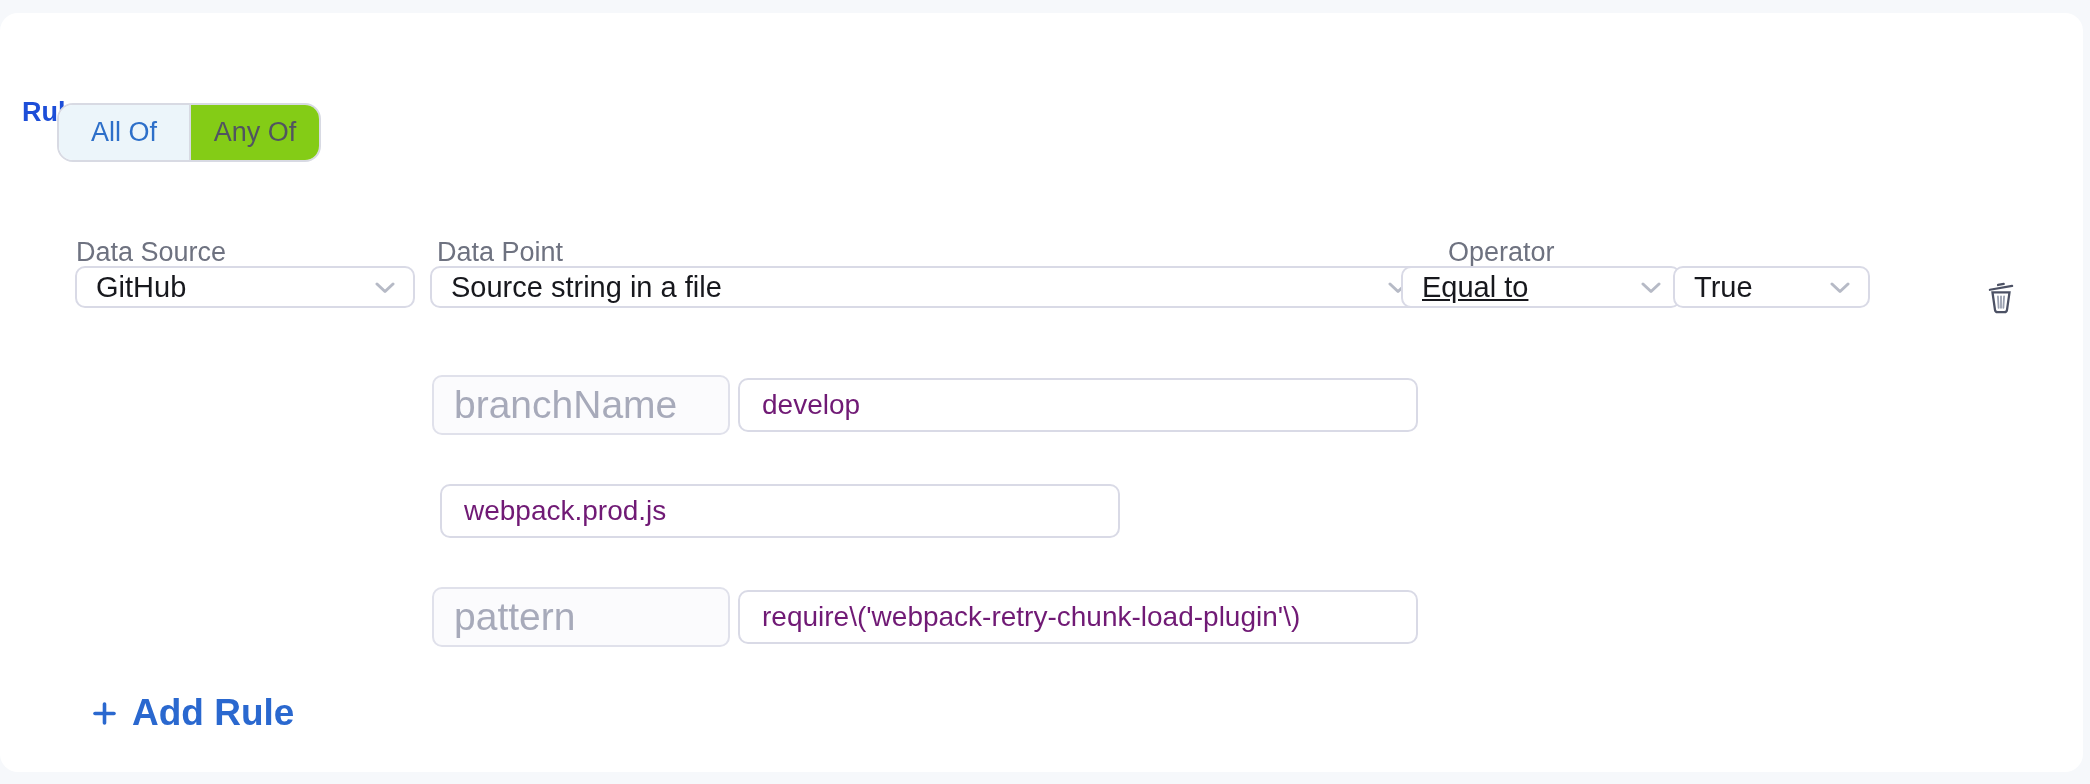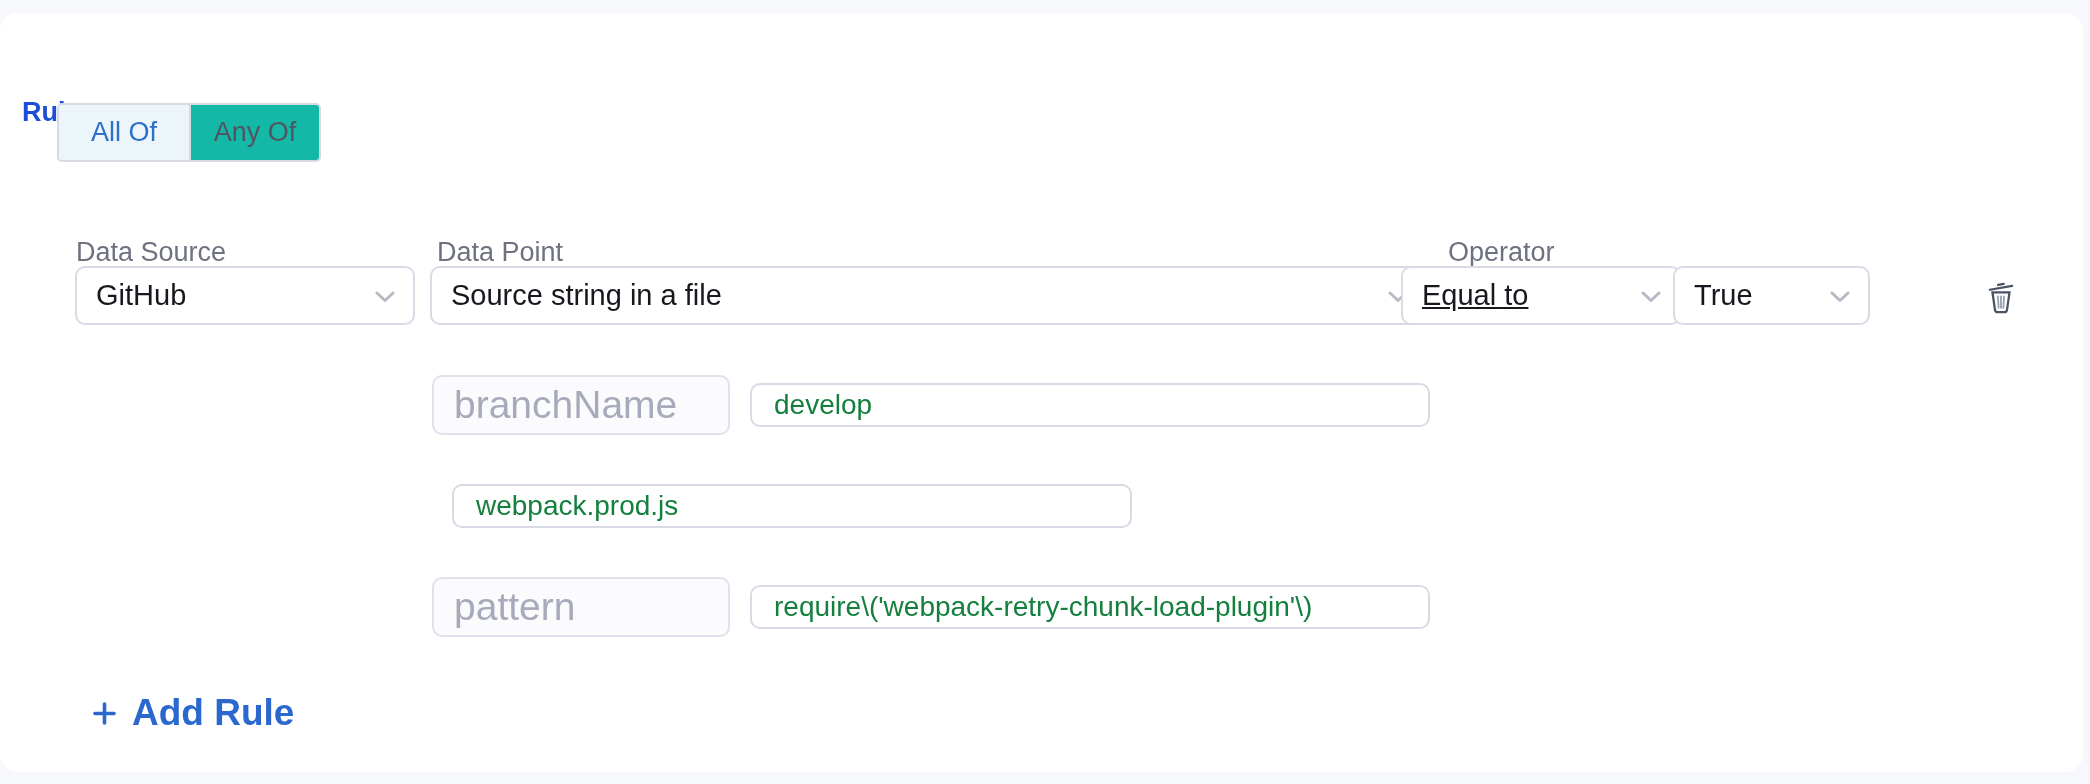--- a/index.html
+++ b/index.html
@@ -35,54 +35,54 @@
   }
 
   
   .segmented {
     position: absolute;
     left: 57px;
     top: 90px;
     display: flex;
     height: 59px;
     border: 2px solid #d8dae3;
-    border-radius: 5px;
+    border-radius: 16px;
     overflow: hidden;
     background: #fff;
   }
   .seg {
     width: 130px;
     display: flex;
     align-items: center;
     justify-content: center;
     font-family: "Liberation Sans", sans-serif;
     font-size: 27px;
     color: #515461;
-    background: #14b8a6;
+    background: #84cc16;
     border: none;
     cursor: pointer;
   }
   .seg + .seg { border-left: 2px solid #d8dae3; }
   .seg.selected { background: #ecf5fa; color: #2d6fc9; }
 
   .field-label {
     position: absolute;
     top: 226px;
     font-size: 27px;
     line-height: 27px;
     color: #6e7280;
   }
   .lbl-ds { left: 76px; }
   .lbl-dp { left: 437px; }
   .lbl-op { left: 1448px; }
 
   .select {
     position: absolute;
     top: 253px;
-    height: 59px;
+    height: 42px;
     border: 2px solid #d9dae6;
     border-radius: 10px;
     background: #fff;
     display: flex;
     align-items: center;
     padding: 0 50px 0 19px;
     font-size: 29px;
     color: #17181d;
     cursor: pointer;
   }
@@ -130,30 +130,30 @@
     border: 2px solid #e0e1eb;
     border-radius: 10px;
     background: #fbfbfd;
     display: flex;
     align-items: center;
     padding: 0 20px;
     font-size: 39px;
     color: #a7aaba;
   }
   .value-input {
-    margin-left: 20px;
+    margin-left: 8px;
     width: 680px;
-    height: 44px;
+    height: 54px;
     border: 2px solid #d9dae6;
     border-radius: 10px;
     background: #fff;
     padding: 0 22px;
     font-family: "Liberation Sans", sans-serif;
     font-size: 28px;
-    color: #15803d;
+    color: #701a75;
     outline: none;
   }
 
   .add-rule {
     position: absolute;
     left: 93px;
     top: 679px;
     display: flex;
     align-items: center;
     gap: 16px;

